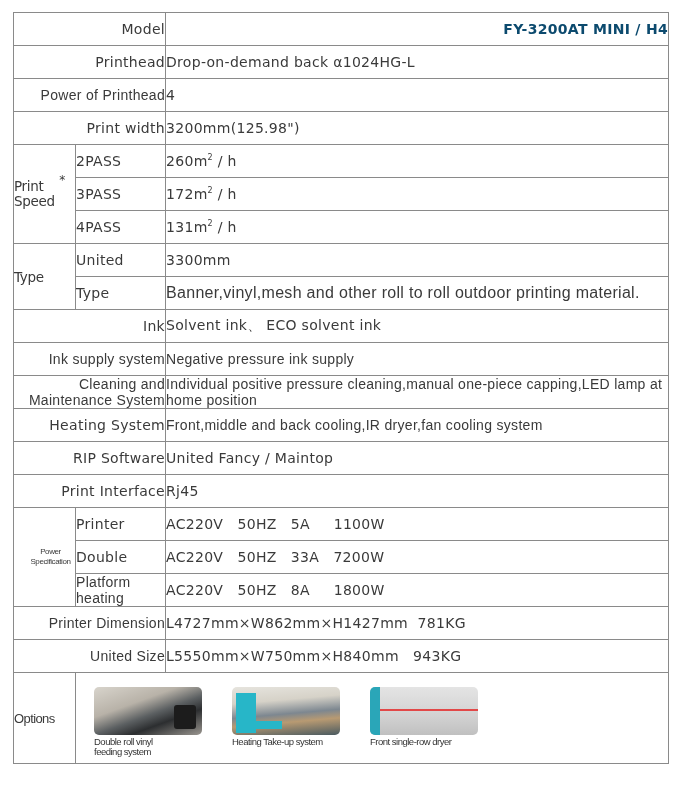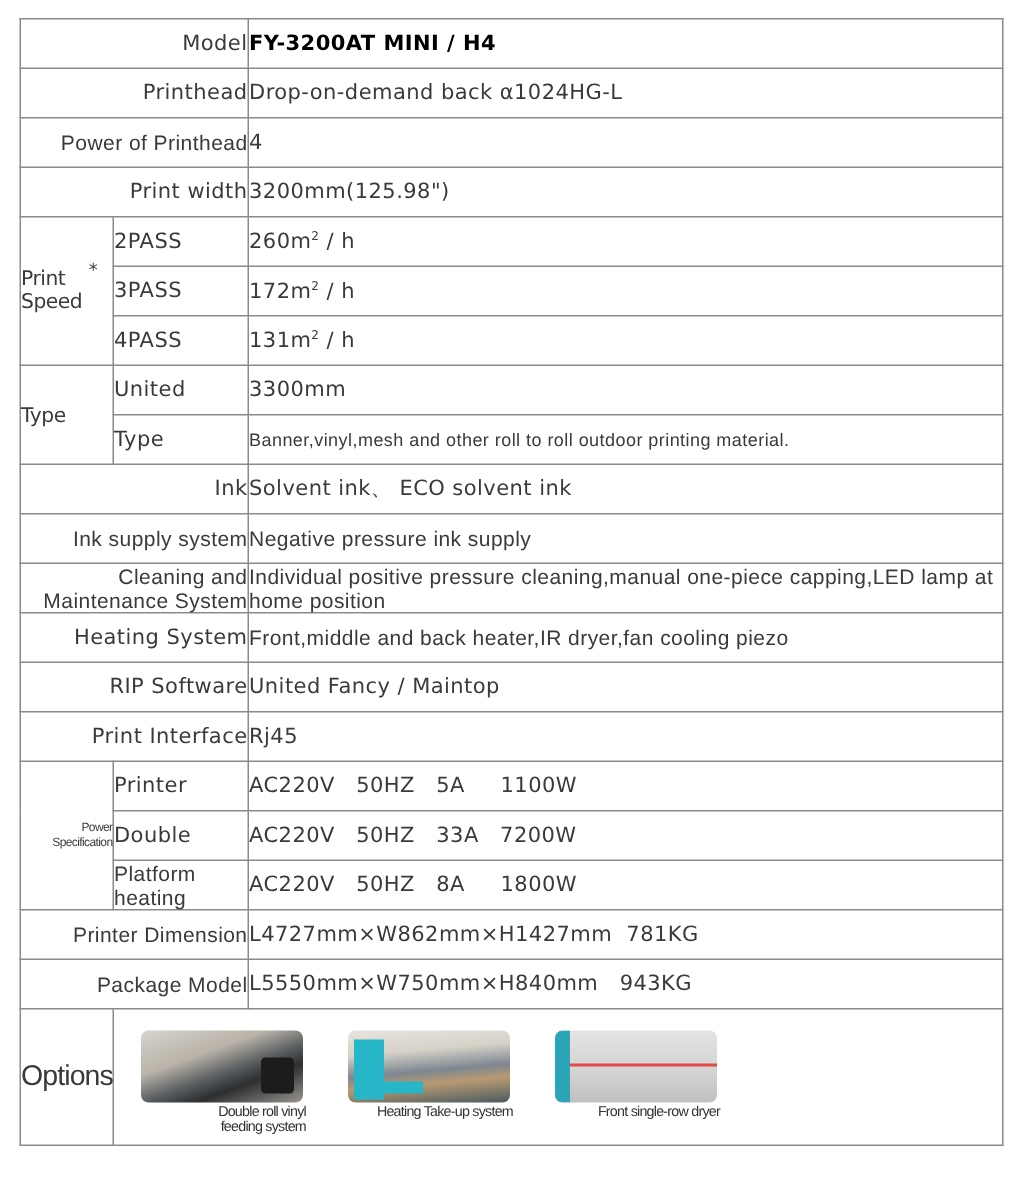--- a/index.html
+++ b/index.html
@@ -2,33 +2,33 @@
 <html><head>
 <meta charset="utf-8">
 <style>
   html, body { margin: 0; padding: 0; background: #ffffff; }
   body { width: 687px; height: 790px; position: relative; overflow: hidden; font-family: "DejaVu Sans", sans-serif; color: #3a3a3a; }
   table.spec { position: absolute; left: 13px; top: 12px; width: 655px; border-collapse: collapse; table-layout: fixed; }
   table.spec td { border: 1.5px solid #8a8a8a; padding: 0; height: 32px; vertical-align: middle; font-size: 14px; letter-spacing: 0.3px; }
   td.k { padding-left: 14px; text-align: right; }
   td.v { padding-left: 18px; }
   td.sub { padding-left: 8px; }
-  .bold { font-weight: bold; color: #000000; letter-spacing: 0; }
+  .bold { font-weight: bold; color: #0c4a6e; letter-spacing: 0; text-align: right; }
   .cond { font-family: "Liberation Sans Narrow", "Liberation Sans", sans-serif; letter-spacing: -0.6px; }
   .small { font-size: 12.5px; }
   .tiny { font-size: 9px; letter-spacing: -0.5px; }
   .micro { font-size: 8px; line-height: 10px; letter-spacing: -0.4px; }
   .cellsm { font-size: 11px; letter-spacing: -0.4px; }
   .group { text-align: left; padding: 0 !important; }
   .group-label { font-size: 13.5px; line-height: 15px; display: inline-block; position: relative; letter-spacing: -0.3px; }
   .star { position: absolute; right: -10px; top: -6px; font-size: 12px; }
   sup { font-size: 8px; }
   .options-cell { height: 90px !important; }
   .options-wrap { display: flex; align-items: flex-start; padding: 8px 0 0 0; }
-  .opt { width: 110px; margin-left: 28px; text-align: right; }
+  .opt { width: 110px; margin-left: 28px; text-align: left; }
   .opt:first-child { margin-left: 18px; }
   .opt-img { width: 108px; height: 48px; border-radius: 5px; overflow: hidden; position: relative; }
   .opt-cap { font-size: 9.5px; line-height: 10px; color: #333; margin-top: 2px; letter-spacing: -0.5px; }
   .img1 { background: linear-gradient(160deg, #d8d4cc 0%, #b8b2a8 35%, #5c6062 55%, #2c2e30 70%, #9a9690 100%); }
   .img1::after { content: ""; position: absolute; right: 6px; top: 18px; width: 22px; height: 24px; background: #1c1c1c; border-radius: 3px; }
   .img2 { background: linear-gradient(175deg, #e6e4de 0%, #d6d2c8 30%, #7d8790 55%, #b89a72 70%, #4a5a60 100%); }
   .img2::before { content: ""; position: absolute; left: 4px; top: 6px; width: 20px; height: 40px; background: #27b6c8; }
   .img2::after { content: ""; position: absolute; left: 20px; top: 34px; width: 30px; height: 8px; background: #27b6c8; }
   .img3 { background: linear-gradient(180deg, #e4e4e4 0%, #d2d2d2 60%, #c0c0c0 100%); }
   .img3::before { content: ""; position: absolute; left: 0; top: 0; width: 10px; height: 48px; background: #2aa6b8; }
@@ -83,50 +83,50 @@
 
     <tr>
       <td rowspan="2" class="group">
         <span class="group-label">Type</span>
       </td>
       <td class="sub">United</td>
       <td class="v">3300mm</td>
     </tr>
     <tr>
       <td class="sub">Type</td>
-      <td class="v cond cellsm" style="font-size:12px">Banner,vinyl,mesh and other roll to roll outdoor printing material.</td>
+      <td class="v cond cellsm" style="font-size:16px">Banner,vinyl,mesh and other roll to roll outdoor printing material.</td>
     </tr>
 
     <tr>
       <td colspan="2" class="k">Ink</td>
       <td class="v">Solvent ink、 ECO solvent ink</td>
     </tr>
     <tr>
       <td colspan="2" class="k cond">Ink supply system</td>
       <td class="v cond">Negative pressure ink supply</td>
     </tr>
     <tr>
       <td colspan="2" class="k cond tiny" style="padding-left:8px">Cleaning and Maintenance System</td>
       <td class="v cond cellsm">Individual positive pressure cleaning,manual one-piece capping,LED lamp at home position</td>
     </tr>
     <tr>
       <td colspan="2" class="k">Heating System</td>
-      <td class="v cond">Front,middle and back heater,IR dryer,fan cooling piezo</td>
+      <td class="v cond">Front,middle and back cooling,IR dryer,fan cooling system</td>
     </tr>
     <tr>
       <td colspan="2" class="k">RIP Software</td>
       <td class="v">United Fancy / Maintop</td>
     </tr>
     <tr>
       <td colspan="2" class="k">Print Interface</td>
       <td class="v">Rj45</td>
     </tr>
 
     <tr>
-      <td rowspan="3" class="group" style="text-align:right;padding-left:12px !important">
+      <td rowspan="3" class="group" style="text-align:center;padding-left:12px !important">
         <span class="micro cond" style="display:inline-block">
           <span>Power</span><br>
           <span>Specification</span>
         </span>
       </td>
       <td class="sub">Printer</td>
       <td class="v" style="white-space:pre">AC220V   50HZ   5A     1100W</td>
     </tr>
     <tr>
       <td class="sub">Double</td>
@@ -135,27 +135,27 @@
     <tr>
       <td class="sub cond cellsm">Platform heating</td>
       <td class="v" style="white-space:pre">AC220V   50HZ   8A     1800W</td>
     </tr>
 
     <tr>
       <td colspan="2" class="k cond">Printer Dimension</td>
       <td class="v" style="white-space:pre">L4727mm×W862mm×H1427mm  781KG</td>
     </tr>
     <tr>
-      <td colspan="2" class="k cond">Package Model</td>
+      <td colspan="2" class="k cond">United Size</td>
       <td class="v" style="white-space:pre">L5550mm×W750mm×H840mm   943KG</td>
     </tr>
 
     <tr>
       <td class="group options-cell">
-        <span class="cond" style="font-size:19px">Options</span>
+        <span class="cond" style="font-size:13px">Options</span>
       </td>
       <td colspan="2" class="options-cell">
         <div class="options-wrap">
           <div class="opt">
             <div class="opt-img img1"></div>
             <div class="opt-cap cond">
               <span>Double roll vinyl</span><br>
               <span>feeding system</span>
             </div>
           </div>

